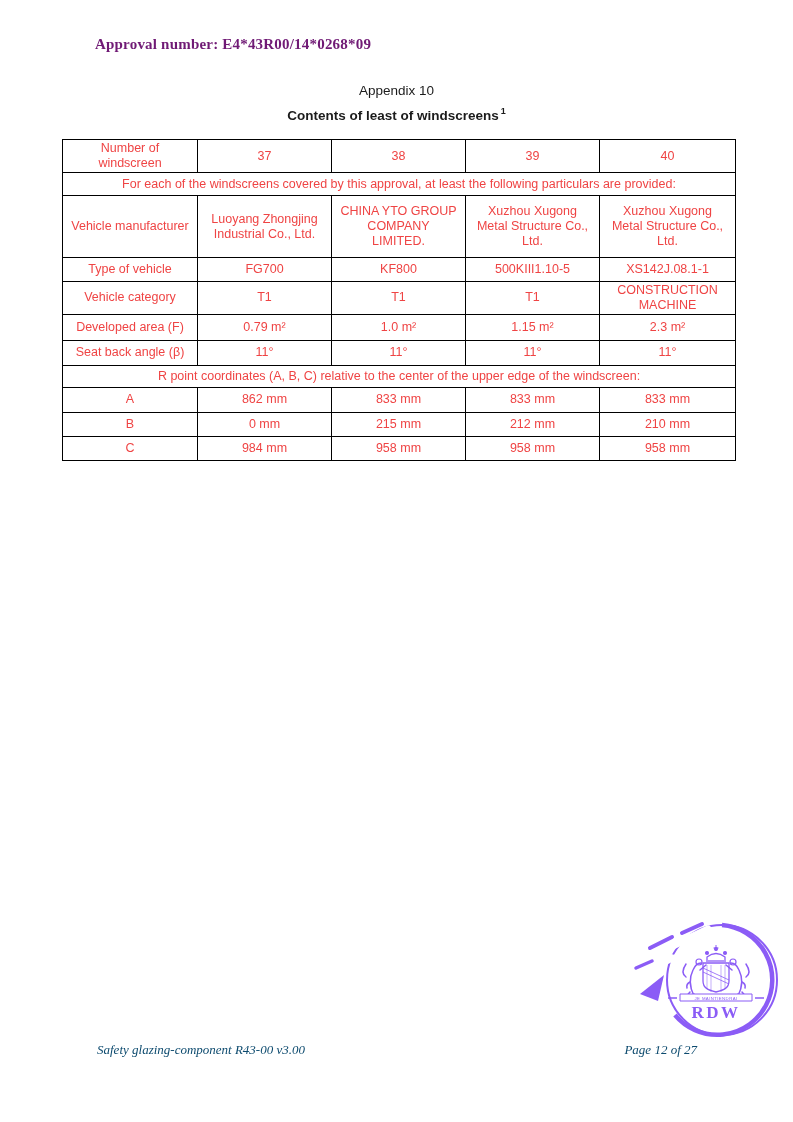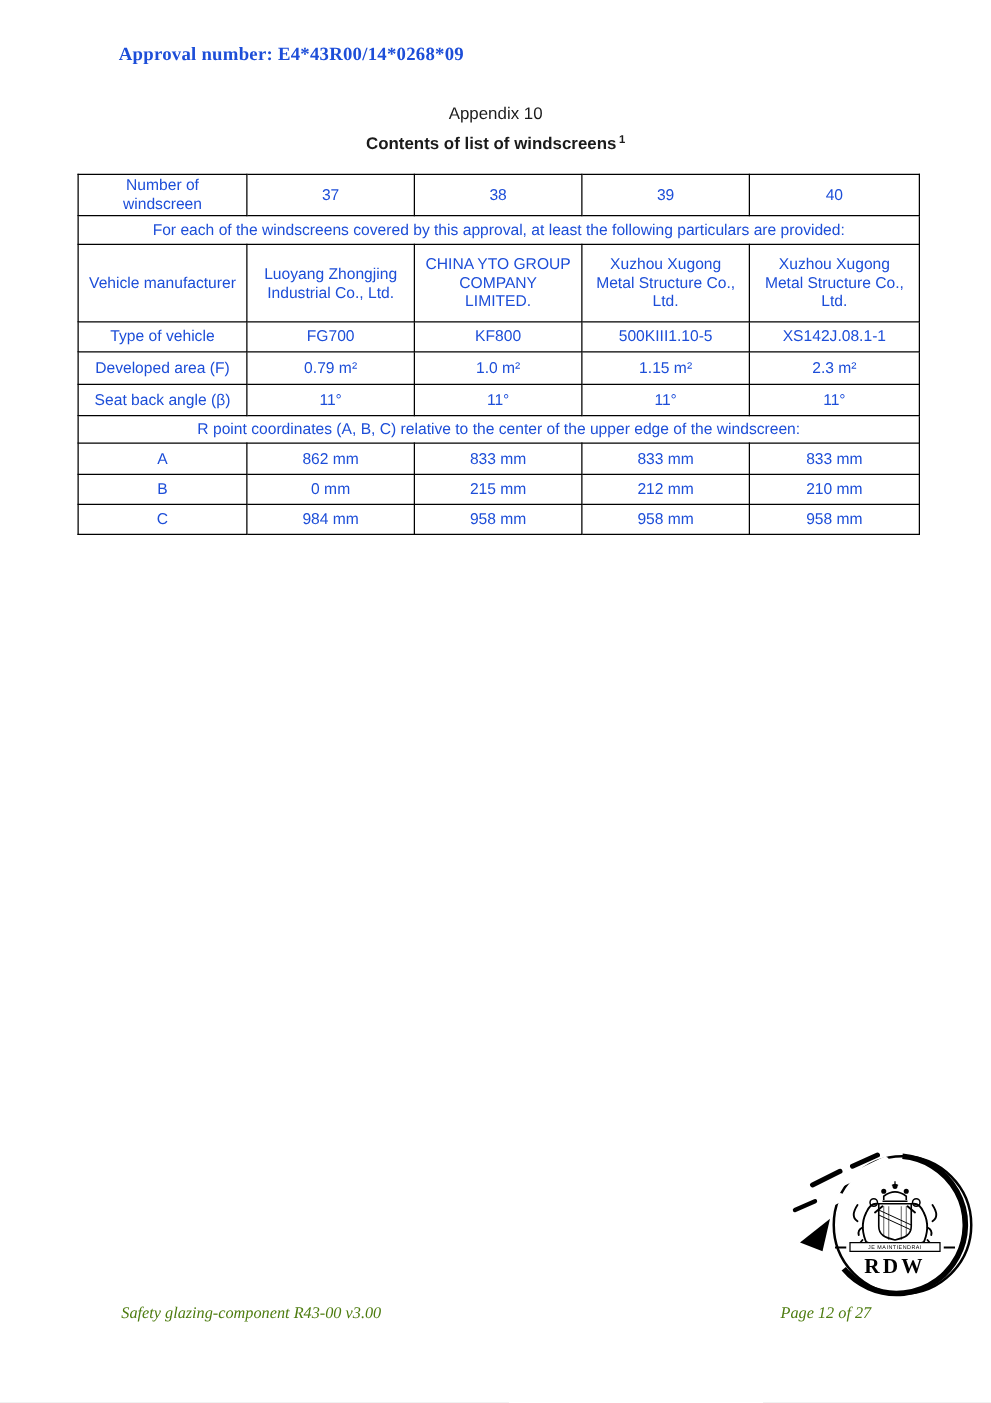--- a/index.html
+++ b/index.html
@@ -10,61 +10,61 @@
     margin:0 auto;
     font-family:"Liberation Sans", sans-serif;
     color:#1b1b1b;
     overflow:hidden;
   }
   
   .approval{
     position:absolute;left:95px;top:36px;
     font-family:"Liberation Serif", serif;
     font-weight:bold;font-size:15px;letter-spacing:.2px;
-    color:#1d4ed8;
+    color:#701a75;
   }
   .titles{position:absolute;left:0;top:83px;width:100%;text-align:center;}
   .appendix-title{font-weight:normal;font-size:13.5px;margin-bottom:8px;}
   .doc-title{font-weight:bold;font-size:13.5px;}
   .doc-title sup{font-size:9px;vertical-align:super;margin-left:2px;}
   
   table.windscreens{
     position:absolute;left:62px;top:139px;
     width:673px;border-collapse:collapse;table-layout:fixed;
-    font-size:12.5px;color:#1d4ed8;
+    font-size:12.5px;color:#ef4444;
   }
   table.windscreens td{
     border:1px solid #000;
     text-align:center;vertical-align:middle;
     padding:1px 8px;line-height:1.18;
     overflow:hidden;
   }
   td.label-cell{padding:1px 12px;}
   td.note-cell{text-align:left;padding:2px 5px;}
   
   .footer{
     position:absolute;left:97px;right:96px;top:1042px;
     display:flex;justify-content:space-between;
     font-family:"Liberation Serif", serif;
-    font-style:italic;font-size:13px;color:#4d7c0f;
+    font-style:italic;font-size:13px;color:#0c4a6e;
   }
   
   .stamp{position:absolute;left:630px;top:920px;width:150px;height:120px;color:#3c4ac0;}
   .stamp svg{display:block;}
 </style>
 </head>
 <body>
 
 <div class="page">
 
   <div class="approval">Approval number: E4*43R00/14*0268*09</div>
 
   <div class="titles">
     <div class="appendix-title">Appendix 10</div>
-    <div class="doc-title"><span>Contents of list of windscreens</span><sup>1</sup></div>
+    <div class="doc-title"><span>Contents of least of windscreens</span><sup>1</sup></div>
   </div>
 
   <table class="windscreens">
     <colgroup>
       <col style="width:135px">
         <col style="width:134px">
         <col style="width:134px">
         <col style="width:134px">
         <col style="width:136px">
     </colgroup>
@@ -86,20 +86,27 @@
         <td>Xuzhou Xugong Metal Structure Co., Ltd.</td>
         <td>Xuzhou Xugong Metal Structure Co., Ltd.</td>
       </tr>
       <tr style="height:24px">
         <td class="label-cell">Type of vehicle</td>
         <td>FG700</td>
         <td>KF800</td>
         <td>500KIII1.10-5</td>
         <td>XS142J.08.1-1</td>
       </tr>
+      <tr style="height:30px">
+        <td class="label-cell">Vehicle category</td>
+        <td>T1</td>
+        <td>T1</td>
+        <td>T1</td>
+        <td>CONSTRUCTION MACHINE</td>
+      </tr>
       <tr style="height:26px">
         <td class="label-cell">Developed area (F)</td>
         <td>0.79 m²</td>
         <td>1.0 m²</td>
         <td>1.15 m²</td>
         <td>2.3 m²</td>
       </tr>
       <tr style="height:25px">
         <td class="label-cell">Seat back angle (β)</td>
         <td>11°</td>
@@ -127,21 +134,21 @@
       <tr style="height:24px">
         <td class="label-cell">C</td>
         <td>984 mm</td>
         <td>958 mm</td>
         <td>958 mm</td>
         <td>958 mm</td>
       </tr>
     </tbody>
   </table>
 
-  <div class="stamp" style="color: #000000;">
+  <div class="stamp" style="color: #8b5cf6;">
     <svg width="150" height="120" viewBox="0 0 150 120">
 
       <g stroke="currentColor" fill="none">
         <circle cx="92" cy="60" r="55" stroke-width="2"></circle>
         <path d="M92 5 A55 55 0 1 1 45 95" stroke-width="4.5"></path>
       </g>
 
       <g stroke="#ffffff" stroke-width="7" stroke-linecap="round">
         <path d="M26 34 L78 9"></path>
         <path d="M10 54 L42 38"></path>

